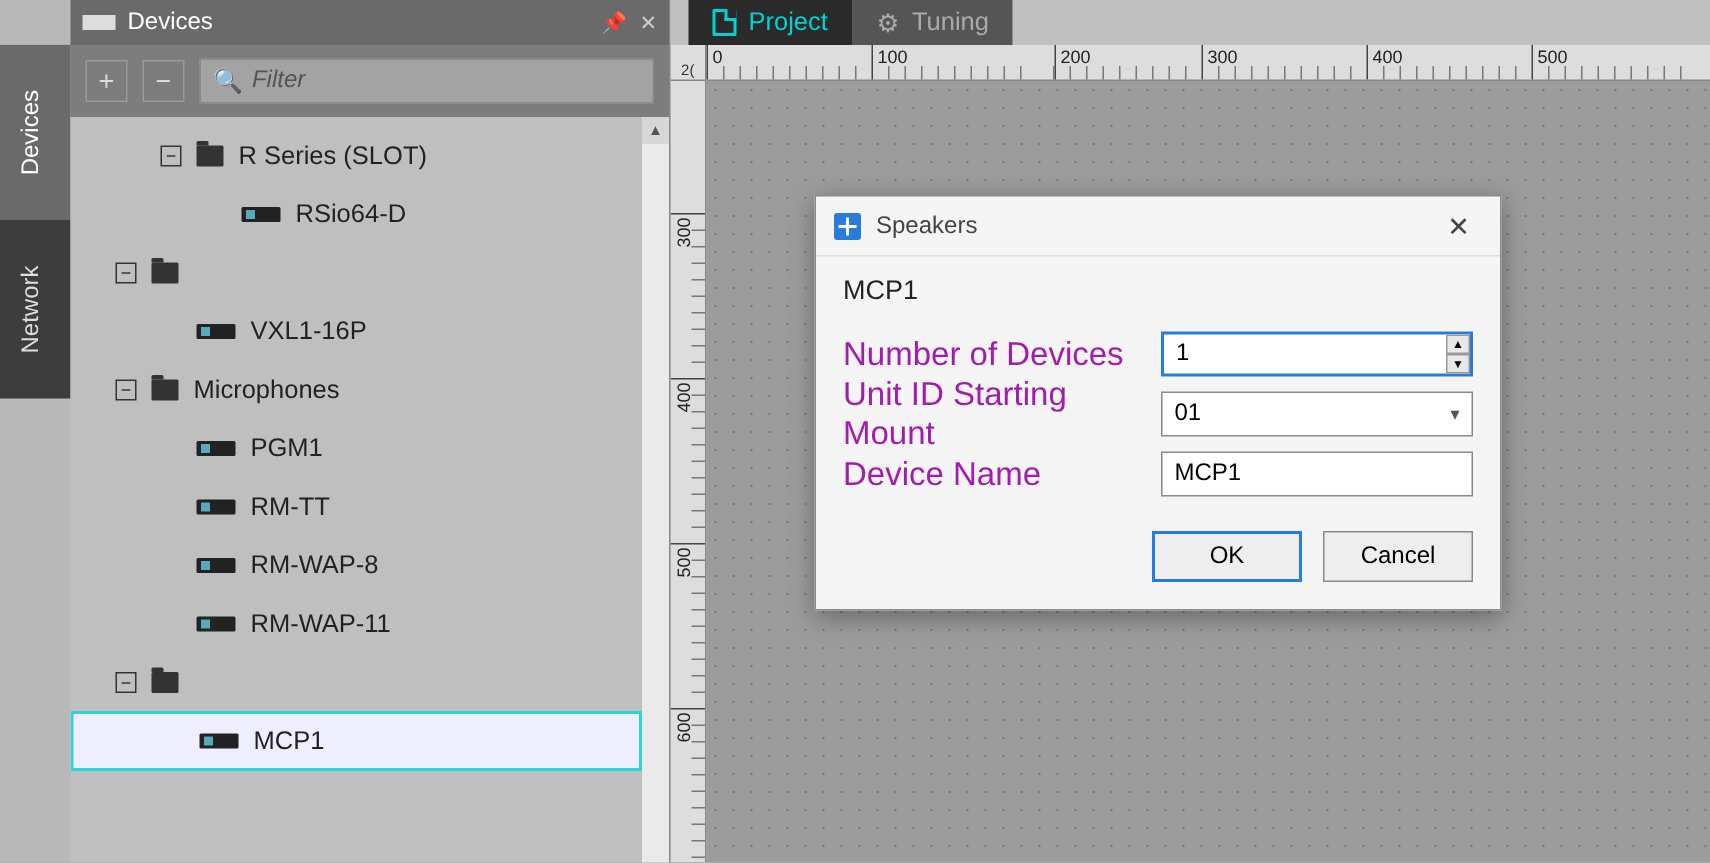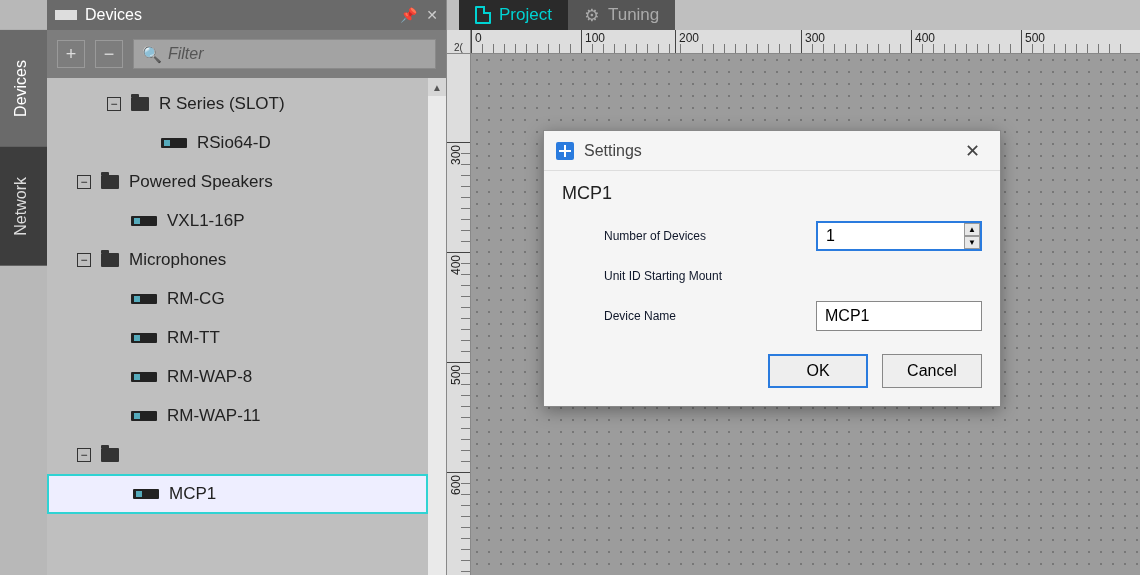--- a/index.html
+++ b/index.html
@@ -70,21 +70,21 @@
   .dialog { position: absolute; left: 96px; top: 100px; width: 458px; background: #f5f5f5; border: 1px solid #888; box-shadow: 0 4px 16px rgba(0,0,0,0.35); z-index: 10; }
   .dlg-title { height: 40px; display: flex; align-items: center; padding: 0 12px; gap: 10px; font-size: 16px; color: #444; border-bottom: 1px solid #ddd; }
   .dlg-title .appicon { width: 18px; height: 18px; background: #2a7bde; border-radius: 2px; position:relative; }
   .dlg-title .appicon::after { content:""; position:absolute; left:3px; top:8px; right:3px; height:2px; background:#fff; }
   .dlg-title .appicon::before { content:""; position:absolute; top:3px; bottom:3px; left:8px; width:2px; background:#fff; }
   .dlg-title .spacer { flex: 1; }
   .dlg-close { font-size: 18px; color: #444; cursor: pointer; padding: 4px 8px; }
   .dlg-body { padding: 12px 18px 18px 18px; }
   .dlg-heading { font-size: 18px; color: #222; margin-bottom: 12px; }
   .form-row { display: flex; align-items: center; height: 40px; gap: 12px; }
-  .form-row label { flex: 0 0 200px; font-size: 12px; color: #0f172a; margin-left: 42px; }
+  .form-row label { flex: 0 0 200px; font-size: 22px; color: #a21caf; }
   .form-row .field { flex: 1; }
   input.textfield, .combo { width: 100%; height: 30px; border: 1px solid #888; background: #fff; font-size: 16px; padding: 0 8px; }
   .spinwrap { position: relative; }
   .spinwrap input { padding-right: 20px; border: 2px solid #2a7bde; }
   .spinbtns { position: absolute; right: 2px; top: 2px; bottom: 2px; width: 16px; display: flex; flex-direction: column; }
   .spinbtns div { flex:1; background:#e8e8e8; border:1px solid #999; font-size:8px; display:flex; align-items:center; justify-content:center; cursor:pointer; }
   .combo { display:flex; align-items:center; justify-content:space-between; cursor:pointer; }
   .combo .chev { font-size: 12px; color:#555; }
   .dlg-buttons { display: flex; justify-content: flex-end; gap: 14px; margin-top: 18px; }
   .btn { width: 100px; height: 34px; border: 1px solid #888; background: #eee; font-size: 16px; cursor: pointer; }
@@ -122,36 +122,35 @@
             <span>R Series (SLOT)</span>
           </div>
           <div class="node indent-3">
             <span style="width:14px"></span>
             <span class="device-glyph"></span>
             <span>RSio64-D</span>
           </div>
           <div class="node indent-1">
             <span class="disc">−</span>
             <span class="folder"></span>
-            <span>Powered Speakers</span>
           </div>
           <div class="node indent-2">
             <span style="width:14px"></span>
             <span class="device-glyph"></span>
             <span>VXL1-16P</span>
           </div>
           <div class="node indent-1">
             <span class="disc">−</span>
             <span class="folder"></span>
             <span>Microphones</span>
           </div>
           <div class="node indent-2">
             <span style="width:14px"></span>
             <span class="device-glyph"></span>
-            <span>RM-CG</span>
+            <span>PGM1</span>
           </div>
           <div class="node indent-2">
             <span style="width:14px"></span>
             <span class="device-glyph"></span>
             <span>RM-TT</span>
           </div>
           <div class="node indent-2">
             <span style="width:14px"></span>
             <span class="device-glyph"></span>
             <span>RM-WAP-8</span>
@@ -210,21 +209,21 @@
           </div>
           <div class="tick-minor" style="left: 121px;"></div>
           <div class="tick-minor" style="left: 132px;"></div>
           <div class="tick-minor" style="left: 143px;"></div>
           <div class="tick-minor" style="left: 154px;"></div>
           <div class="tick-minor" style="left: 165px;"></div>
           <div class="tick-minor" style="left: 176px;"></div>
           <div class="tick-minor" style="left: 187px;"></div>
           <div class="tick-minor" style="left: 198px;"></div>
           <div class="tick-minor" style="left: 209px;"></div>
-          <div class="tick-major" style="left: 204px;">
+          <div class="tick-major" style="left: 232px;">
             <span>200</span>
           </div>
           <div class="tick-minor" style="left: 231px;"></div>
           <div class="tick-minor" style="left: 242px;"></div>
           <div class="tick-minor" style="left: 253px;"></div>
           <div class="tick-minor" style="left: 264px;"></div>
           <div class="tick-minor" style="left: 275px;"></div>
           <div class="tick-minor" style="left: 286px;"></div>
           <div class="tick-minor" style="left: 297px;"></div>
           <div class="tick-minor" style="left: 308px;"></div>
@@ -314,38 +313,44 @@
           <div class="tick-minor" style="top: 484px;"></div>
           <div class="tick-minor" style="top: 495px;"></div>
           <div class="tick-minor" style="top: 506px;"></div>
           <div class="tick-minor" style="top: 517px;"></div>
         </div>
       <div class="grid"></div>
 
       <div class="dialog">
         <div class="dlg-title">
           <span class="appicon"></span>
-          <span>Settings</span>
+          <span>Speakers</span>
           <span class="spacer"></span>
           <span class="dlg-close">✕</span>
         </div>
         <div class="dlg-body">
           <div class="dlg-heading">MCP1</div>
           <div class="form-row">
             <label>Number of Devices</label>
             <div class="field spinwrap">
               <input class="textfield" value="1" style="">
               <div class="spinbtns">
                 <div>▲</div>
                 <div>▼</div>
               </div>
             </div>
           </div>
           <div class="form-row">
             <label>Unit ID Starting Mount</label>
+            <div class="field">
+              <div class="combo">
+                <span>01</span>
+                <span class="chev">▾</span>
+              </div>
+            </div>
           </div>
           <div class="form-row">
             <label>Device Name</label>
             <div class="field">
               <input class="textfield" value="MCP1" style="">
             </div>
           </div>
           <div class="dlg-buttons">
             <button class="btn primary">OK</button>
             <button class="btn">Cancel</button>

